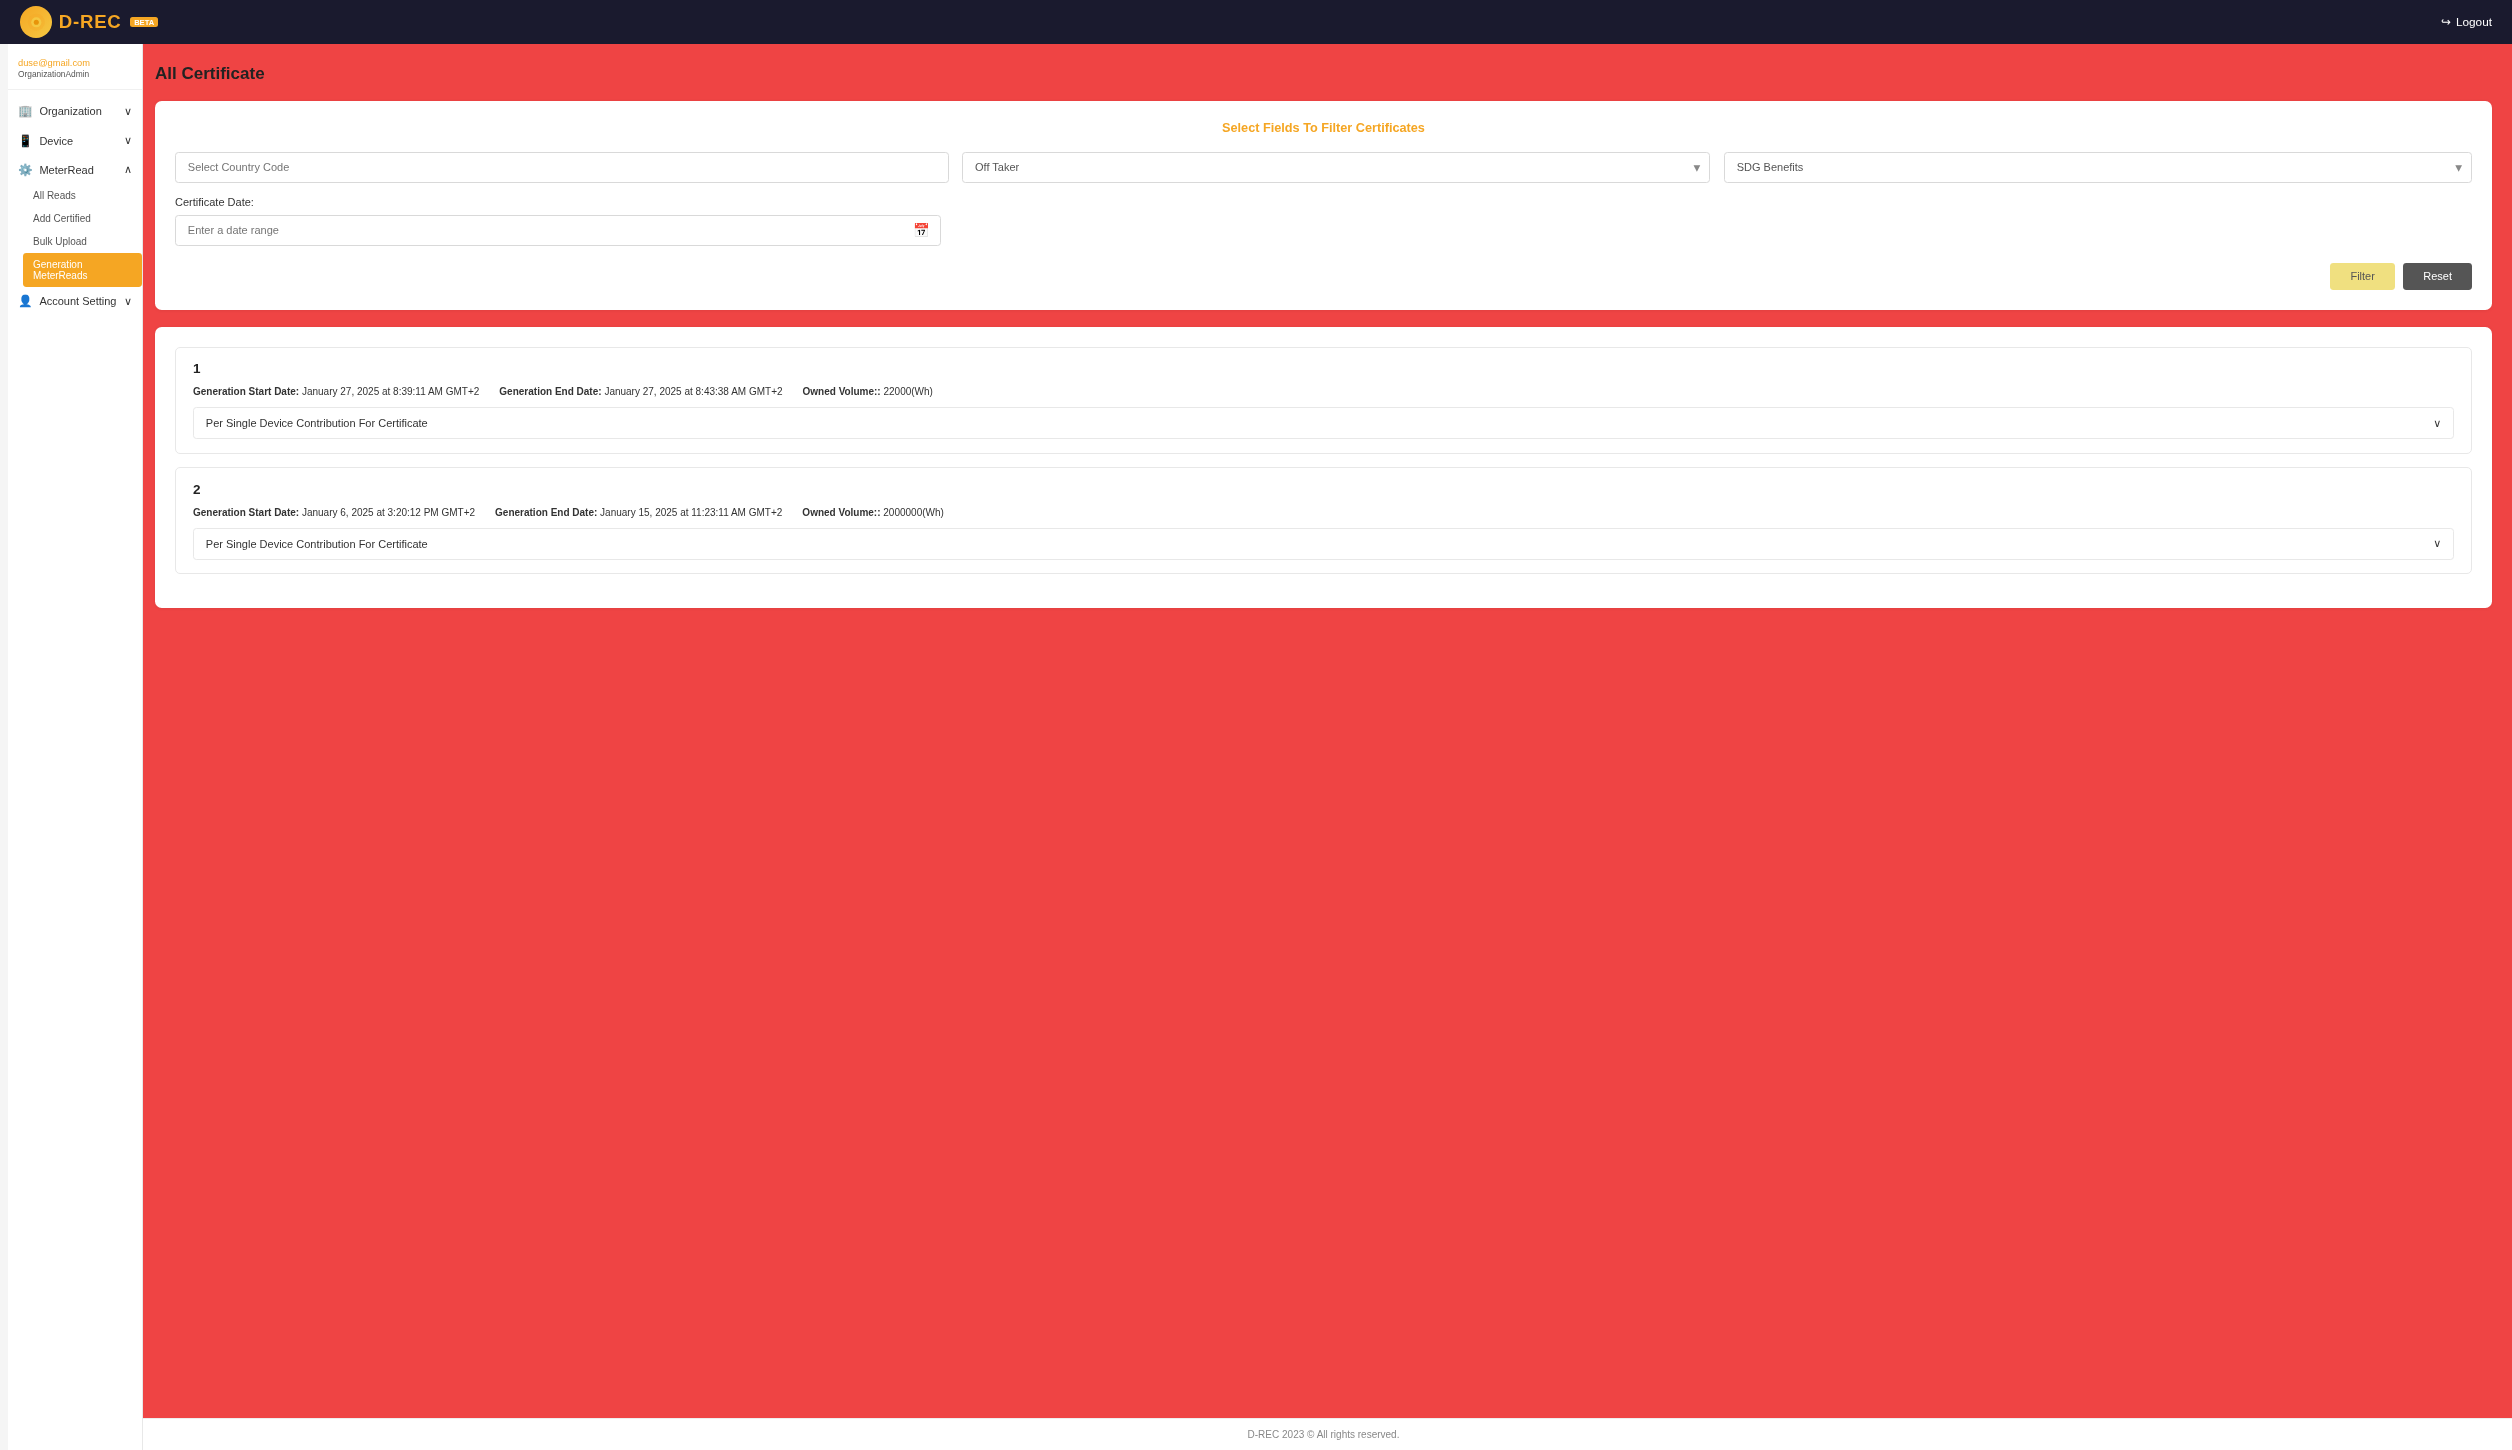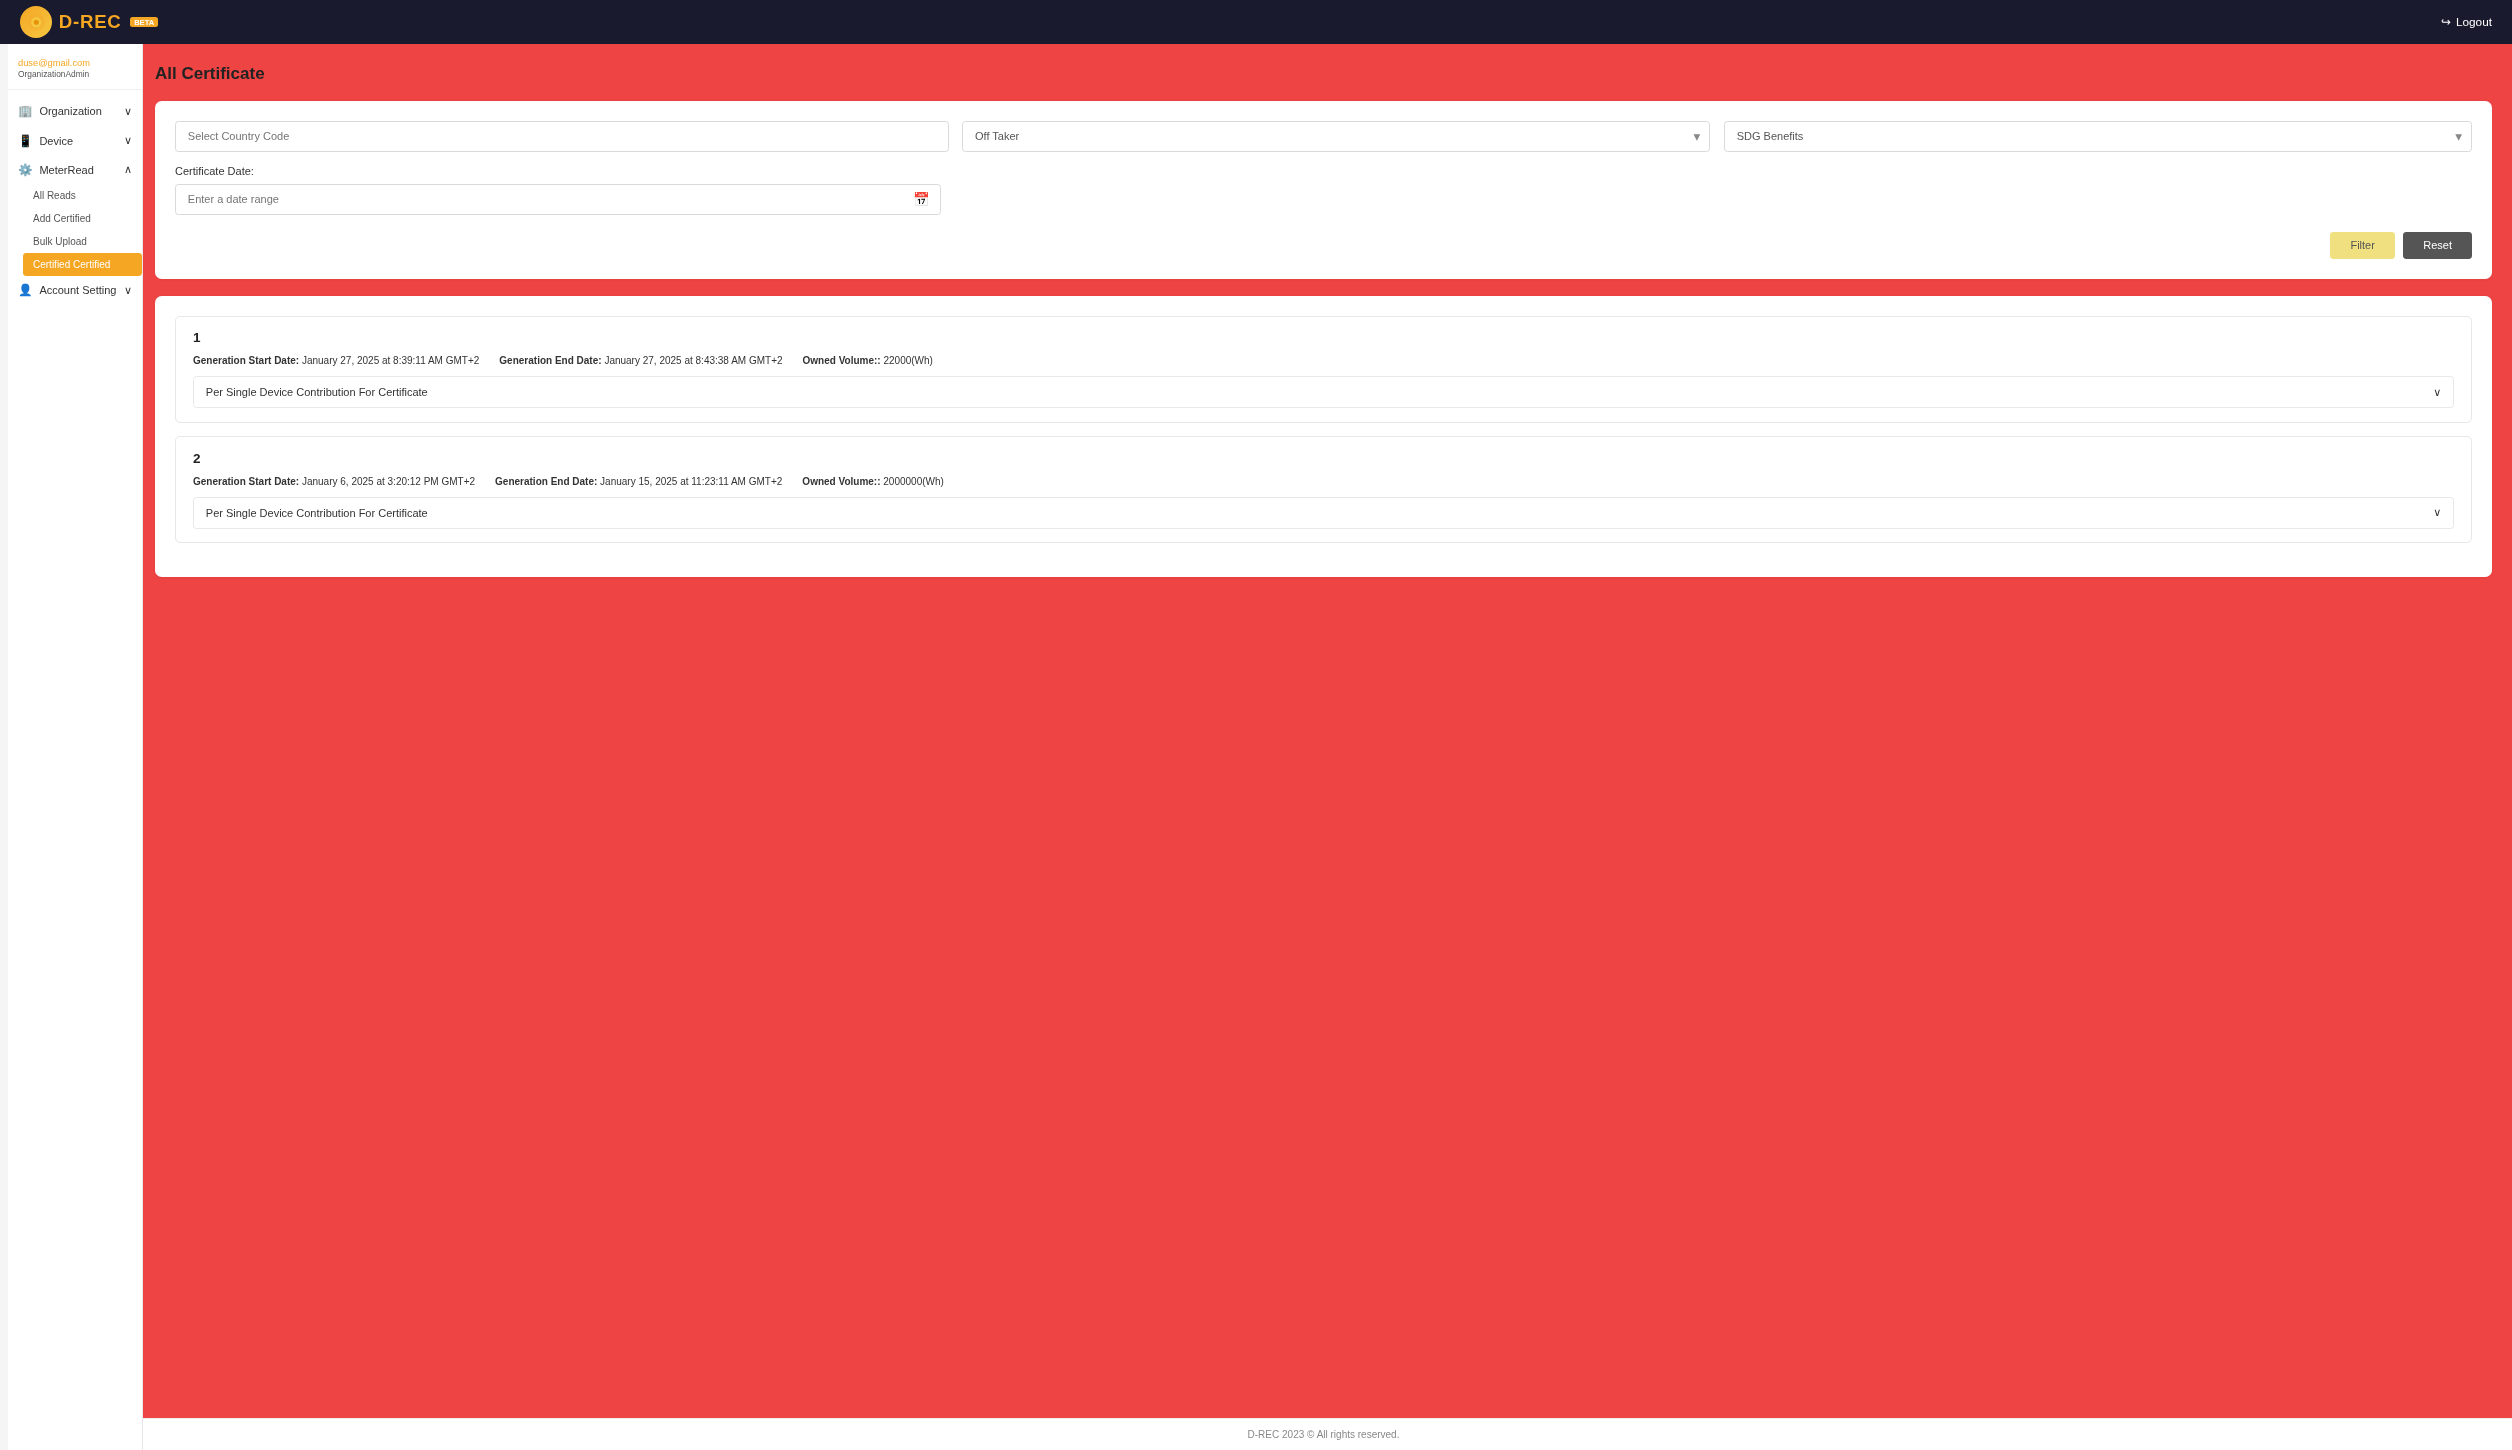--- a/index.html
+++ b/index.html
@@ -375,38 +375,39 @@
         <div class="sidebar-sub-item">
           <span>All Reads</span>
         </div>
         <div class="sidebar-sub-item">
           <span>Add Certified</span>
         </div>
         <div class="sidebar-sub-item">
           <span>Bulk Upload</span>
         </div>
         <div class="sidebar-sub-item active">
-          <span>Certified Certified</span>
+          <span>Generation MeterReads</span>
         </div>
       </div>
 
       <div class="sidebar-item">
         <div class="item-left">
           <span class="icon">👤</span>
           <span>Account Setting</span>
         </div>
         <span>∨</span>
       </div>
     </div>
   </aside>
 
   <main class="main-content">
     <h1 class="page-title">All Certificate</h1>
 
     <div class="filter-card">
+      <div class="filter-title">Select Fields To Filter Certificates</div>
 
       <div class="filter-row">
         <input type="text" class="filter-input" placeholder="Select Country Code" style="">
 
         <div class="select-wrapper">
           <select>
             <option>Off Taker</option>
           </select>
           <span class="chevron">▾</span>
         </div>

